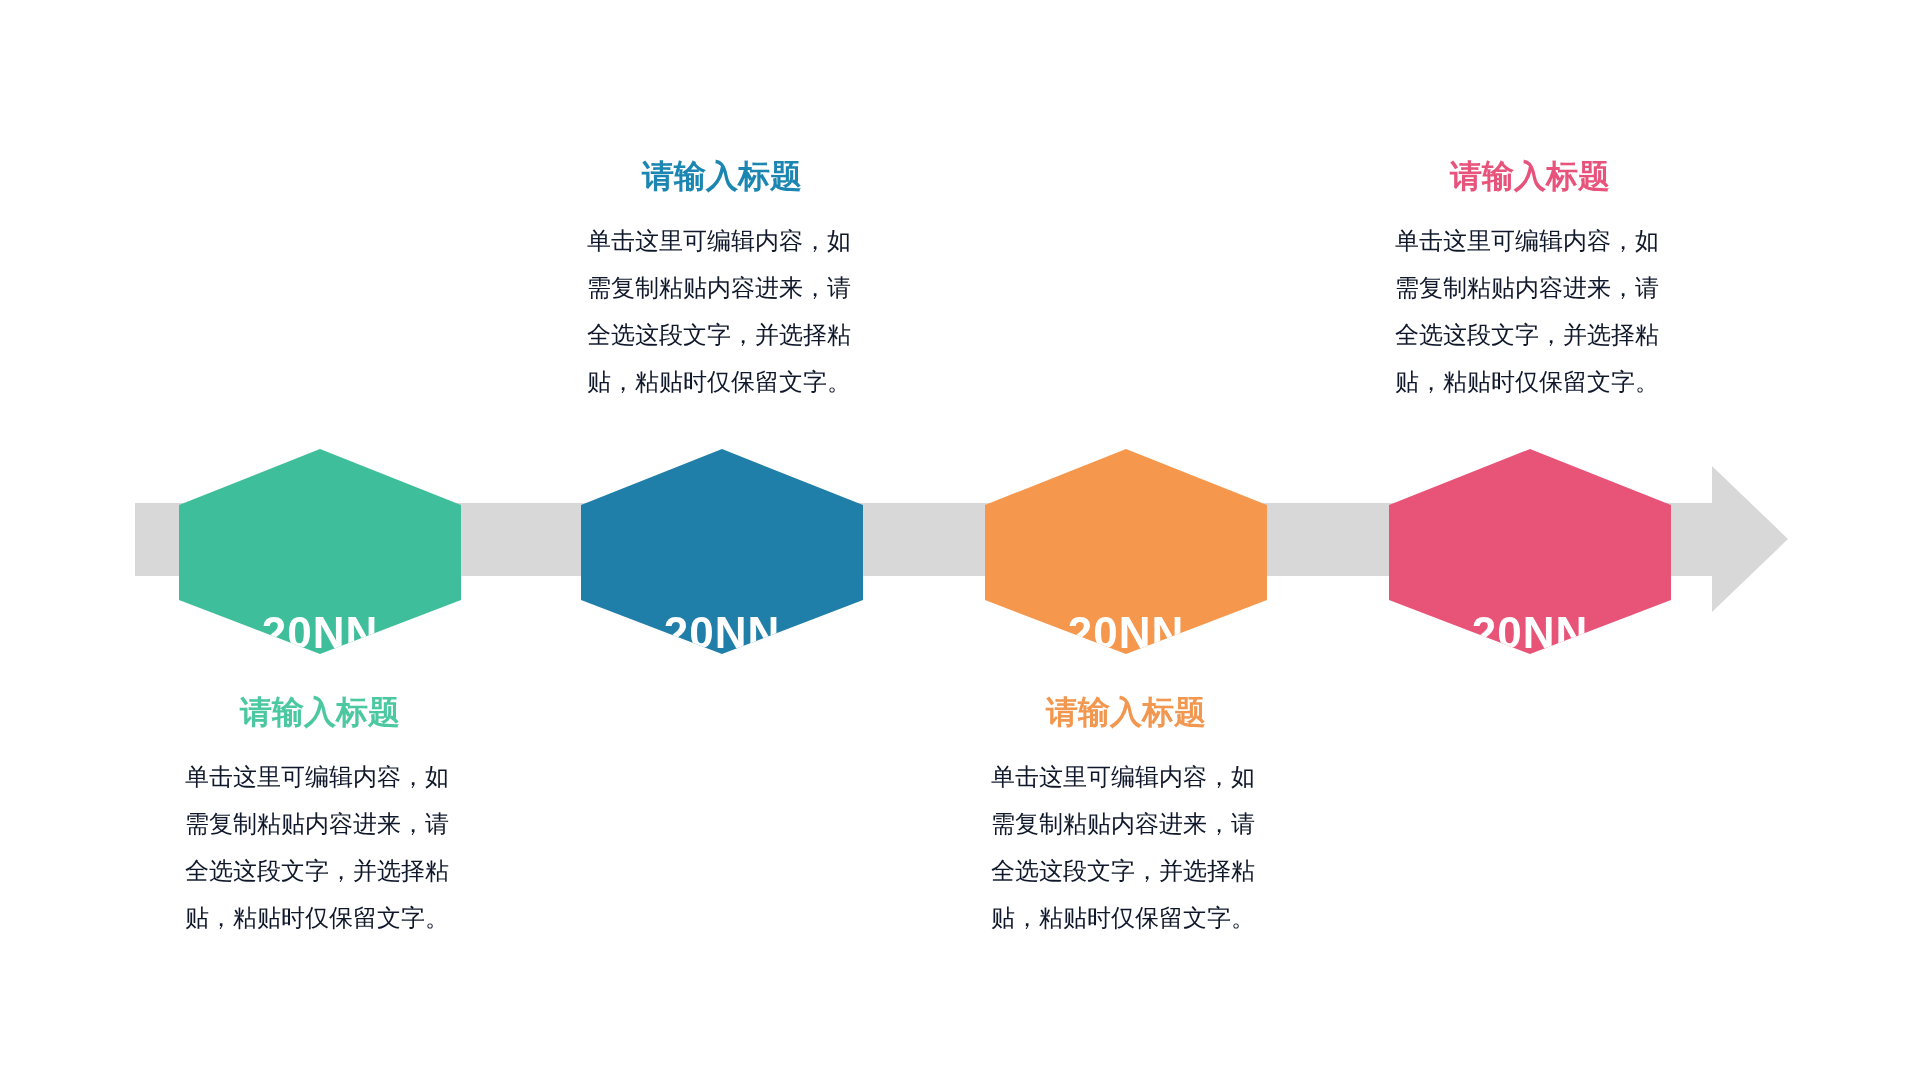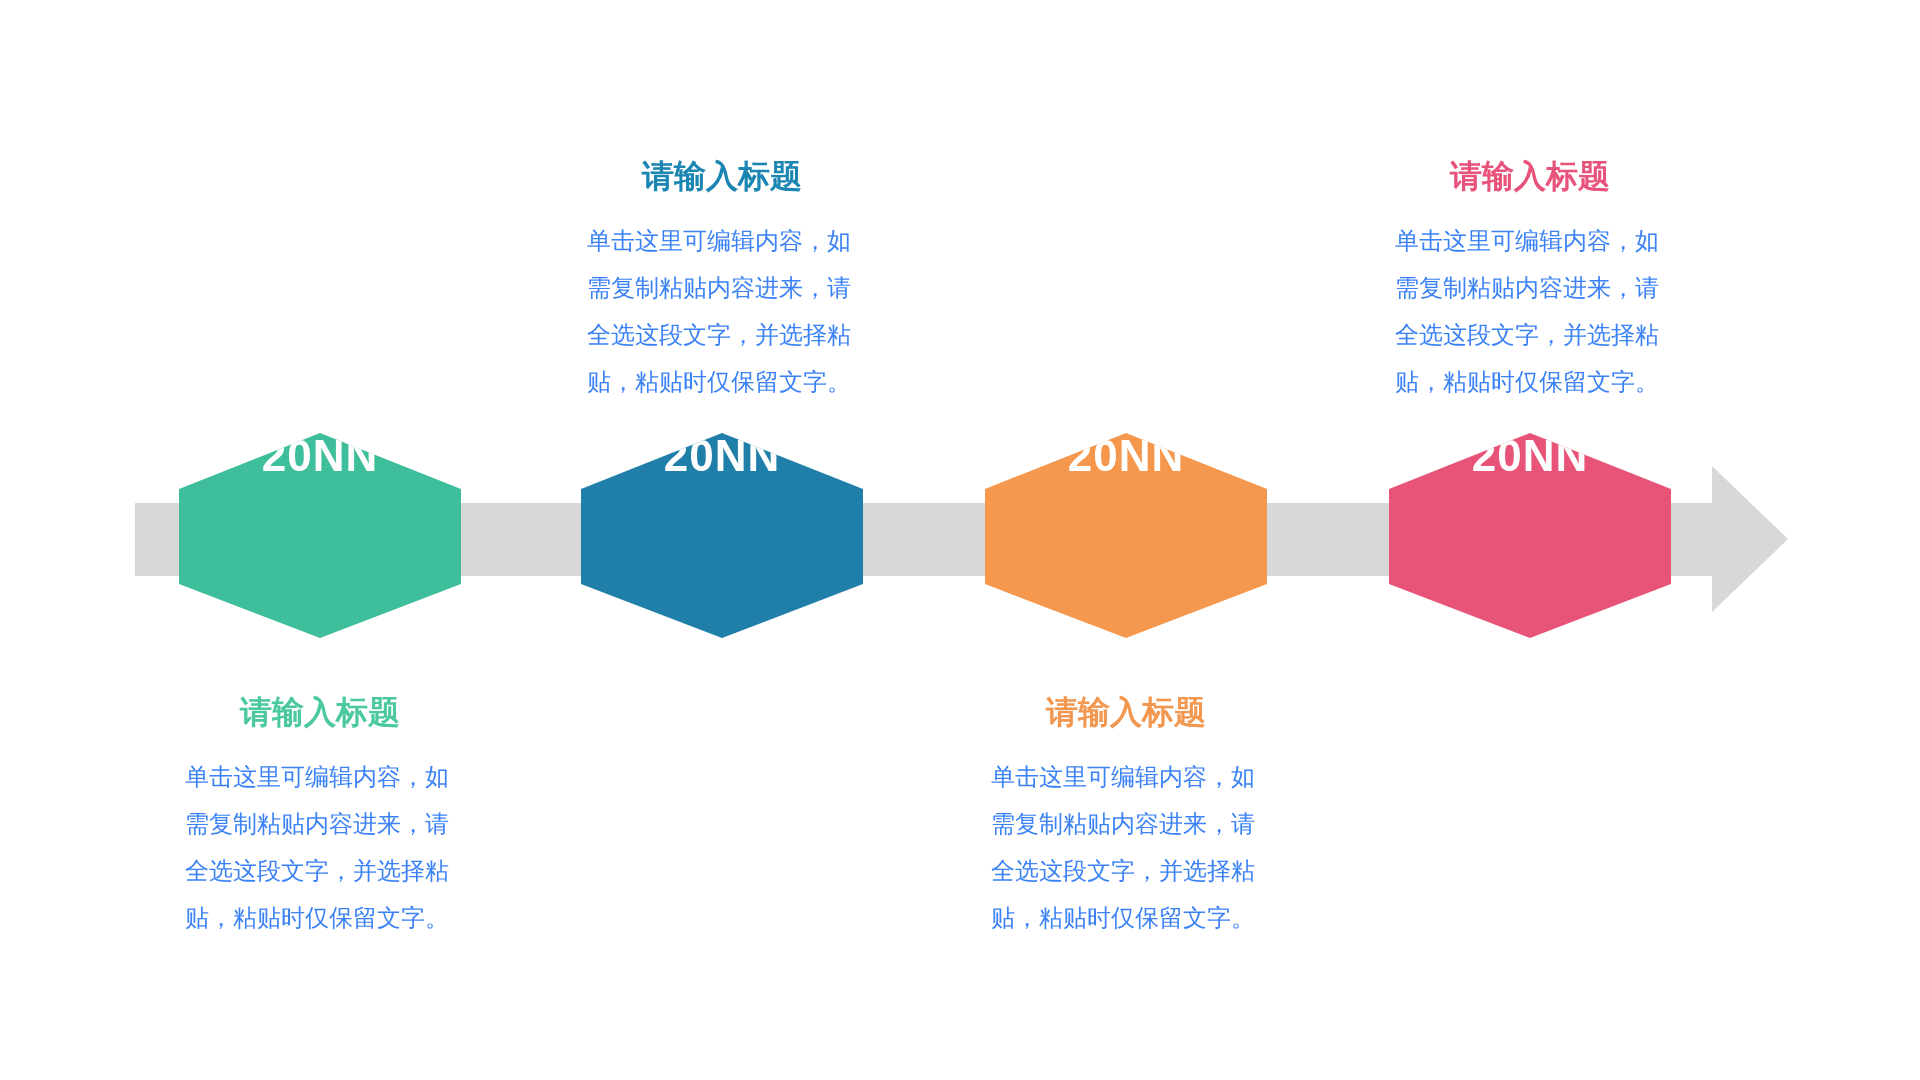--- a/index.html
+++ b/index.html
@@ -34,26 +34,26 @@
     width: 0;
     height: 0;
     border-top: 73px solid transparent;
     border-bottom: 73px solid transparent;
     border-left: 76px solid #d8d8d8;
   }
 
   
   .hex {
     position: absolute;
-    top: 433px;
+    top: 449px;
     width: 282px;
     height: 205px;
     clip-path: polygon(50% 0%, 100% 27.3%, 100% 73.7%, 50% 100%, 0% 73.7%, 0% 27.3%);
     display: flex;
-    align-items: flex-start;
+    align-items: flex-end;
     justify-content: center;
   }
   .hex-1 { left: 179px; }
   .hex-2 { left: 581px; }
   .hex-3 { left: 985px; }
   .hex-4 { left: 1389px; }
   .year {
     color: #ffffff;
     font-size: 44px;
     font-weight: bold;
@@ -81,21 +81,21 @@
     line-height: 56px;
     white-space: nowrap;
   }
   .body {
     margin-top: 13px;
     text-align: left;
   }
   .body .line {
     font-size: 24px;
     line-height: 47px;
-    color: #3b82f6;
+    color: #0f172a;
     white-space: nowrap;
   }
 </style>
 </head>
 <body>
 
 <div class="slide">
 
   <div class="bar" style="background-color: rgb(216, 216, 216);"></div>
   <div class="arrowhead" style="border-left-color: rgb(216, 216, 216);"></div>

